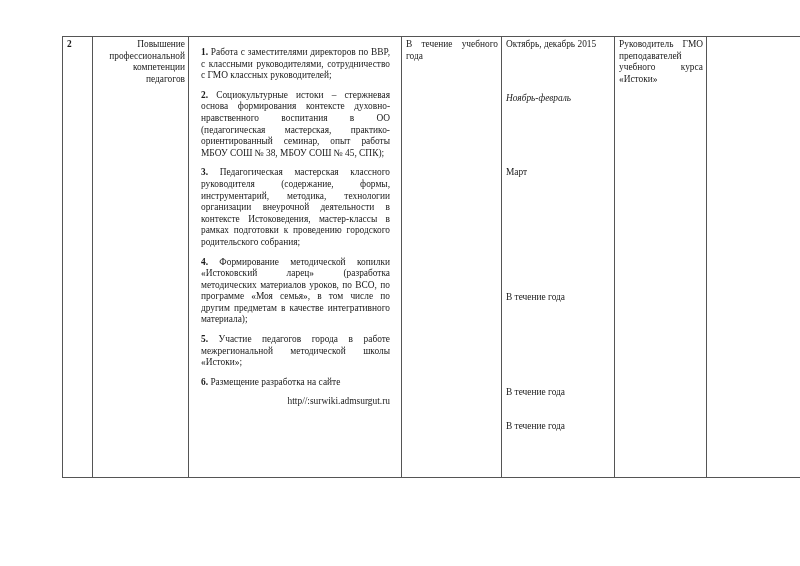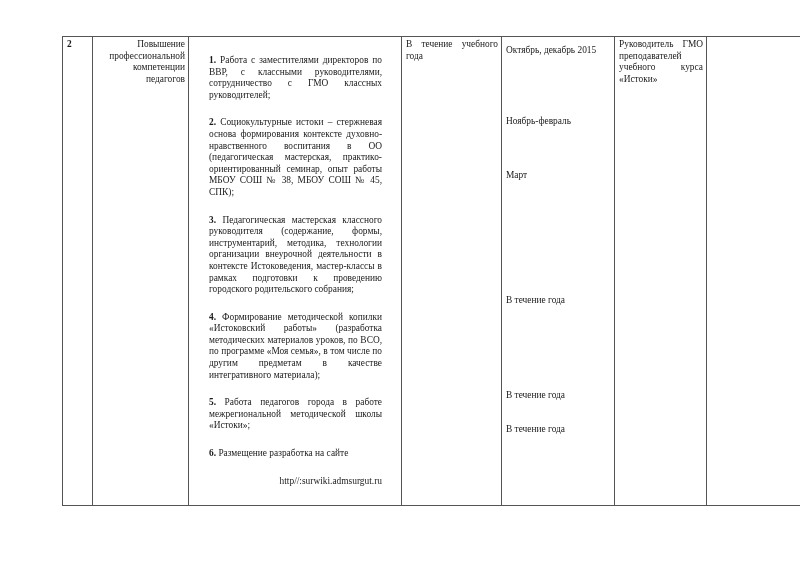--- a/index.html
+++ b/index.html
@@ -53,37 +53,37 @@
   .col-resp    { width: 84px;  }
   .col-empty   { width: 107px; }
 
   .cell-num {
     font-weight: bold;
     text-align: left;
   }
 
   
   .act-item {
-    margin: 16px;
+    margin: 8px;
     padding: 0;
     text-align: justify;
     text-justify: inter-word;
   }
   .act-item .marker {
     font-weight: bold;
   }
 
   
   .date-entry {
     text-align: left;
     white-space: nowrap;
   }
-  .d-1 { margin-top: 6px; }
-  .d-2 { margin-top: 59px; }
-  .d-3 { margin-top: 43px; }
+  .d-1 { margin-top: 0; }
+  .d-2 { margin-top: 42px; font-style: italic; }
+  .d-3 { margin-top: 63px; }
   .d-4 { margin-top: 113px; }
   .d-5 { margin-top: 84px; }
   .d-6 { margin-top: 22px; }
 
   .freq-text {
     text-align: justify;
     text-justify: inter-word;
   }
   .resp-text {
     text-align: justify;
@@ -125,25 +125,25 @@
           <div class="act-item">
             <span class="marker">2.</span>
             <span>Социокультурные истоки – стержневая основа формирования контексте духовно-нравственного воспитания в ОО (педагогическая мастерская, практико-ориентированный семинар, опыт работы МБОУ СОШ № 38, МБОУ СОШ № 45, СПК);</span>
           </div>
           <div class="act-item">
             <span class="marker">3.</span>
             <span>Педагогическая мастерская классного руководителя (содержание, формы, инструментарий, методика, технологии организации внеурочной деятельности в контексте Истоковедения, мастер-классы в рамках подготовки к проведению городского родительского собрания;</span>
           </div>
           <div class="act-item">
             <span class="marker">4.</span>
-            <span>Формирование методической копилки «Истоковский работы» (разработка методических материалов уроков, по ВСО, по программе «Моя семья», в том числе по другим предметам в качестве интегративного материала);</span>
+            <span>Формирование методической копилки «Истоковский ларец» (разработка методических материалов уроков, по ВСО, по программе «Моя семья», в том числе по другим предметам в качестве интегративного материала);</span>
           </div>
           <div class="act-item">
             <span class="marker">5.</span>
-            <span>Работа педагогов города в работе межрегиональной методической школы «Истоки»;</span>
+            <span>Участие педагогов города в работе межрегиональной методической школы «Истоки»;</span>
           </div>
           <div class="act-item">
             <span class="marker">6.</span>
             <span>Размещение разработка на сайте</span>
           </div>
           <div class="act-item nowrap-url">
             <span>http//:surwiki.admsurgut.ru</span>
           </div>
         </td>
 

